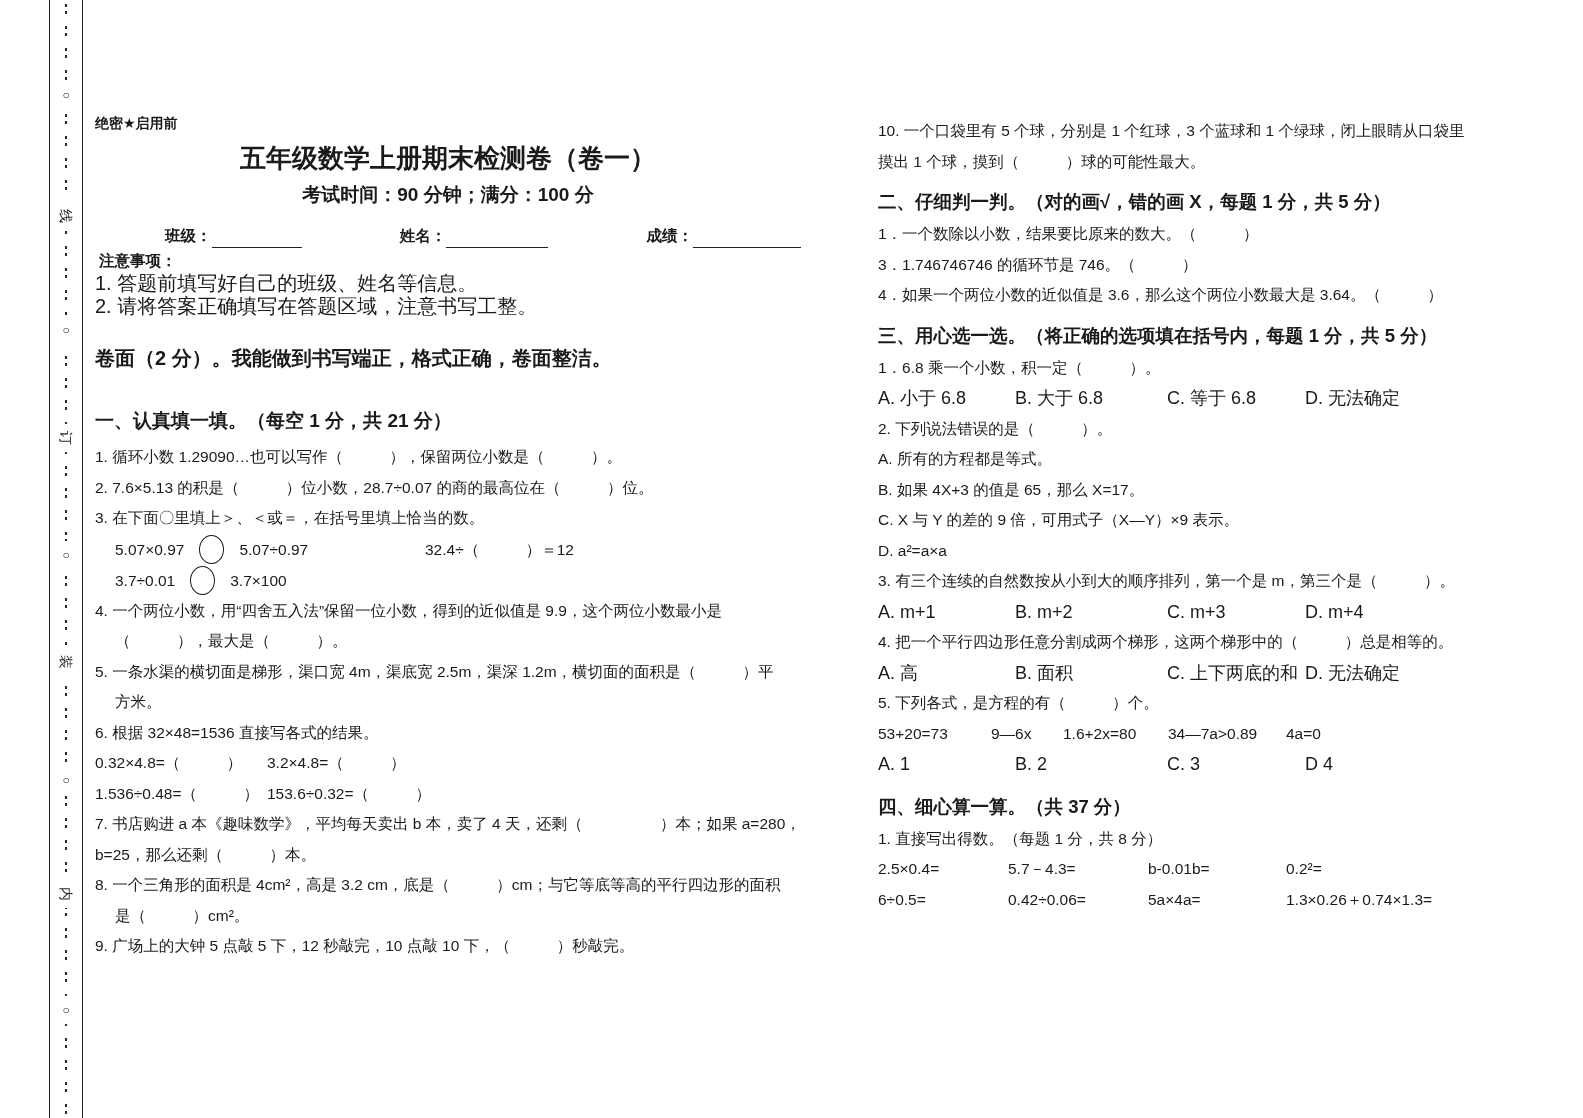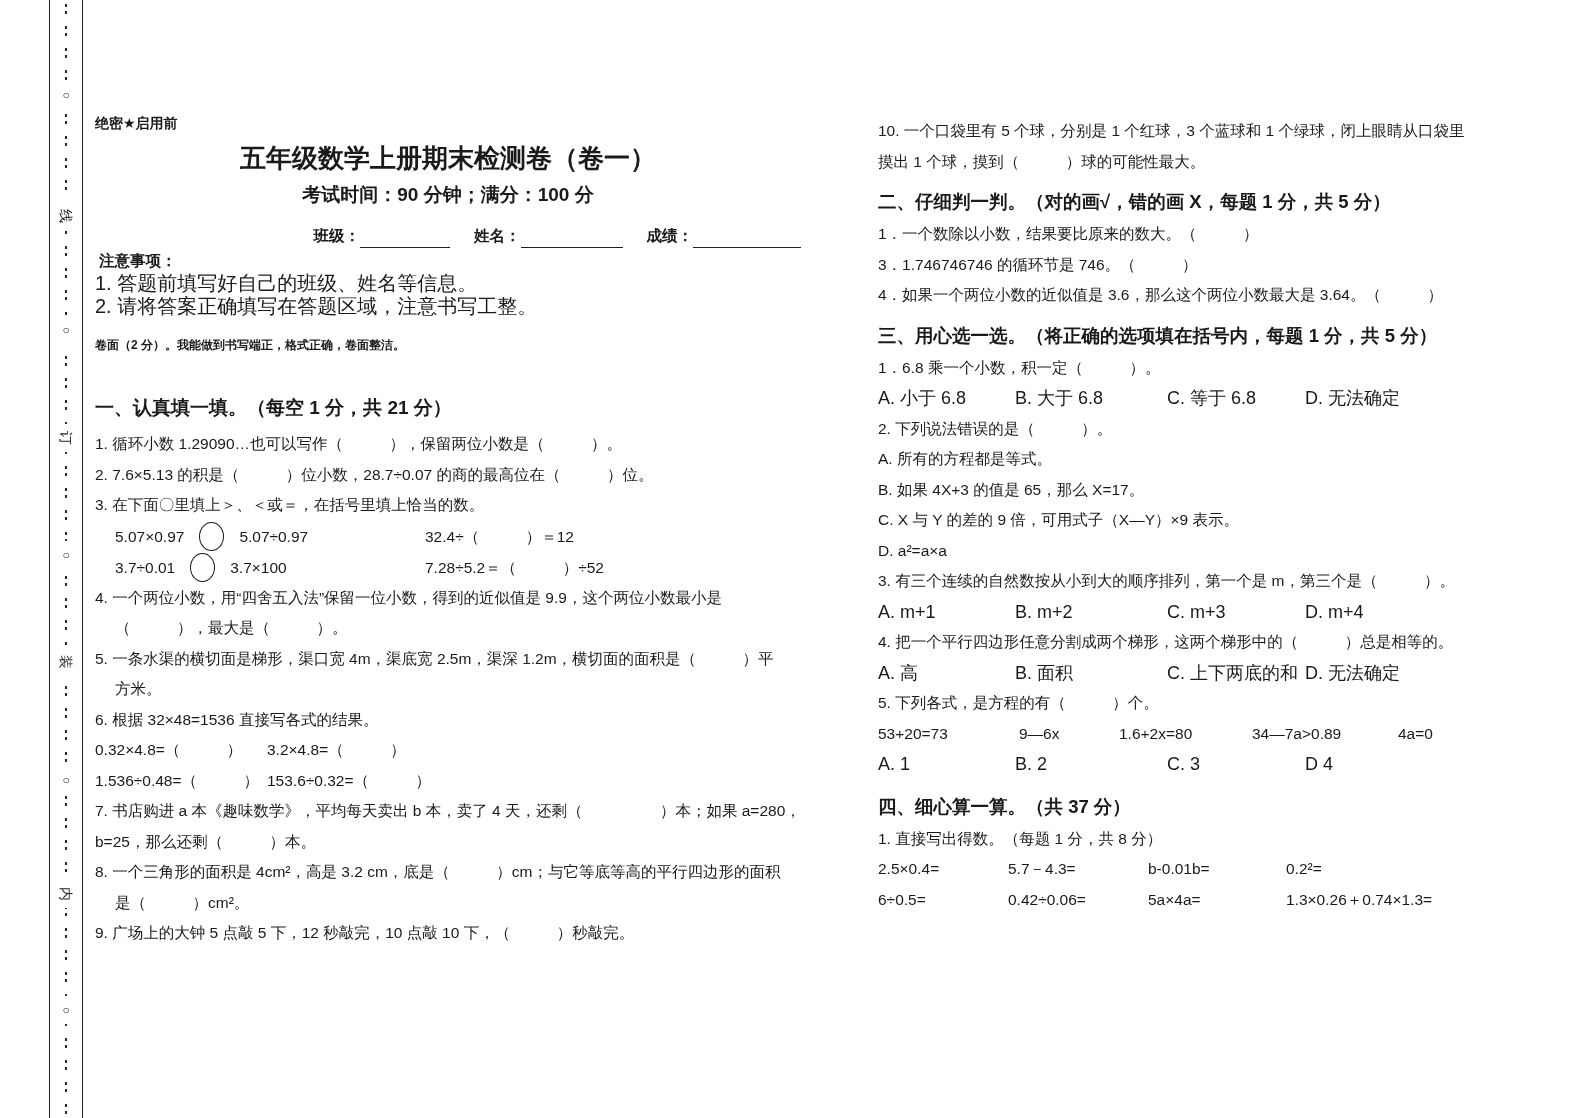--- a/index.html
+++ b/index.html
@@ -50,31 +50,31 @@
 
   .nw { white-space: nowrap; }
 
   .secret { font-size: 14px; font-weight: bold; line-height: 22px; }
   .h1 {
     font-size: 26px; font-weight: bold; text-align: center;
     line-height: 36px; margin-top: 6px; white-space: nowrap;
   }
   .sub { text-align: center; font-size: 19px; font-weight: bold; margin-top: 8px; line-height: 22px; }
   .fields {
-    display: flex; justify-content: flex-end;
+    display: flex; justify-content: space-between;
     gap: 24px; margin: 18px 0 0 70px;
     font-size: 15.5px; font-weight: bold; line-height: 24px;
   }
   .fgroup { display: inline-flex; align-items: flex-end; }
   .blank { display: inline-block; border-bottom: 1.5px solid #222; height: 17px; }
   .blank.w1 { width: 90px; } .blank.w2 { width: 102px; } .blank.w3 { width: 108px; }
 
   .notice-t { font-weight: bold; font-size: 15.5px; line-height: 22px; margin-left: 4px; margin-top: 2px; }
   .notice   { font-size: 20px; line-height: 23px; }
-  .neat     { font-weight: bold; font-size: 12px; line-height: 24px; margin-top: 15px; }
+  .neat     { font-weight: bold; font-size: 20px; line-height: 24px; margin-top: 28px; }
 
   .sec  { font-size: 19px;   font-weight: bold; line-height: 30px; margin-top: 36px; margin-bottom: 6px; white-space: nowrap; }
   .sec2 { font-size: 18.5px; font-weight: bold; line-height: 34px; margin-top: 8px;  white-space: nowrap; }
 
   .b   { font-size: 15.5px; line-height: 30.5px; white-space: nowrap; }
   .ind { padding-left: 20px; }
 
   
   .q3row {
     display: grid; grid-template-columns: 310px auto;
@@ -84,21 +84,21 @@
   .cmp { display: inline-flex; align-items: center; gap: 15px; }
   .circle {
     width: 25px; height: 29px; flex: 0 0 25px;
     border: 1.5px solid #1a1a1a; border-radius: 50%;
     box-sizing: border-box; display: inline-block;
   }
 
   
   .res2  { display: grid; grid-template-columns: 172px auto;               font-size: 15.5px; line-height: 30.5px; white-space: nowrap; }
   .opts4 { display: grid; grid-template-columns: 137px 152px 138px auto;   font-size: 18px; line-height: 30.5px; white-space: nowrap; }
-  .eqs5  { display: grid; grid-template-columns: 113px 72px 105px 118px auto; font-size: 15.5px; line-height: 30.5px; white-space: nowrap; gap: 28px; }
+  .eqs5  { display: grid; grid-template-columns: 113px 72px 105px 118px auto; font-size: 15.5px; line-height: 30.5px; white-space: nowrap; }
   .calc4 { display: grid; grid-template-columns: 130px 140px 138px auto;   font-size: 15.5px; line-height: 30.5px; white-space: nowrap; }
 </style>
 </head>
 <body>
 
 <div class="page">
 
   <div class="strip">
     <div class="strip-dash"></div>
     <div class="strip-item circle-item" style="top:81px"><span>○</span></div>
@@ -150,21 +150,20 @@
         <span>5.07÷0.97</span>
       </span>
       <span>32.4÷（　　　）＝12</span>
     </div>
     <div class="q3row">
       <span class="cmp">
         <span>3.7÷0.01</span>
         <span class="circle"></span>
         <span>3.7×100</span>
       </span>
-      <span>7.28÷5.2＝（　　　）÷52</span>
     </div>
 
     <div class="b">4. 一个两位小数，用“四舍五入法”保留一位小数，得到的近似值是 9.9，这个两位小数最小是</div>
     <div class="b ind">（　　　），最大是（　　　）。</div>
     <div class="b">5. 一条水渠的横切面是梯形，渠口宽 4m，渠底宽 2.5m，渠深 1.2m，横切面的面积是（　　　）平</div>
     <div class="b ind">方米。</div>
     <div class="b">6. 根据 32×48=1536 直接写各式的结果。</div>
 
     <div class="res2">
       <span>0.32×4.8=（　　　）</span>

